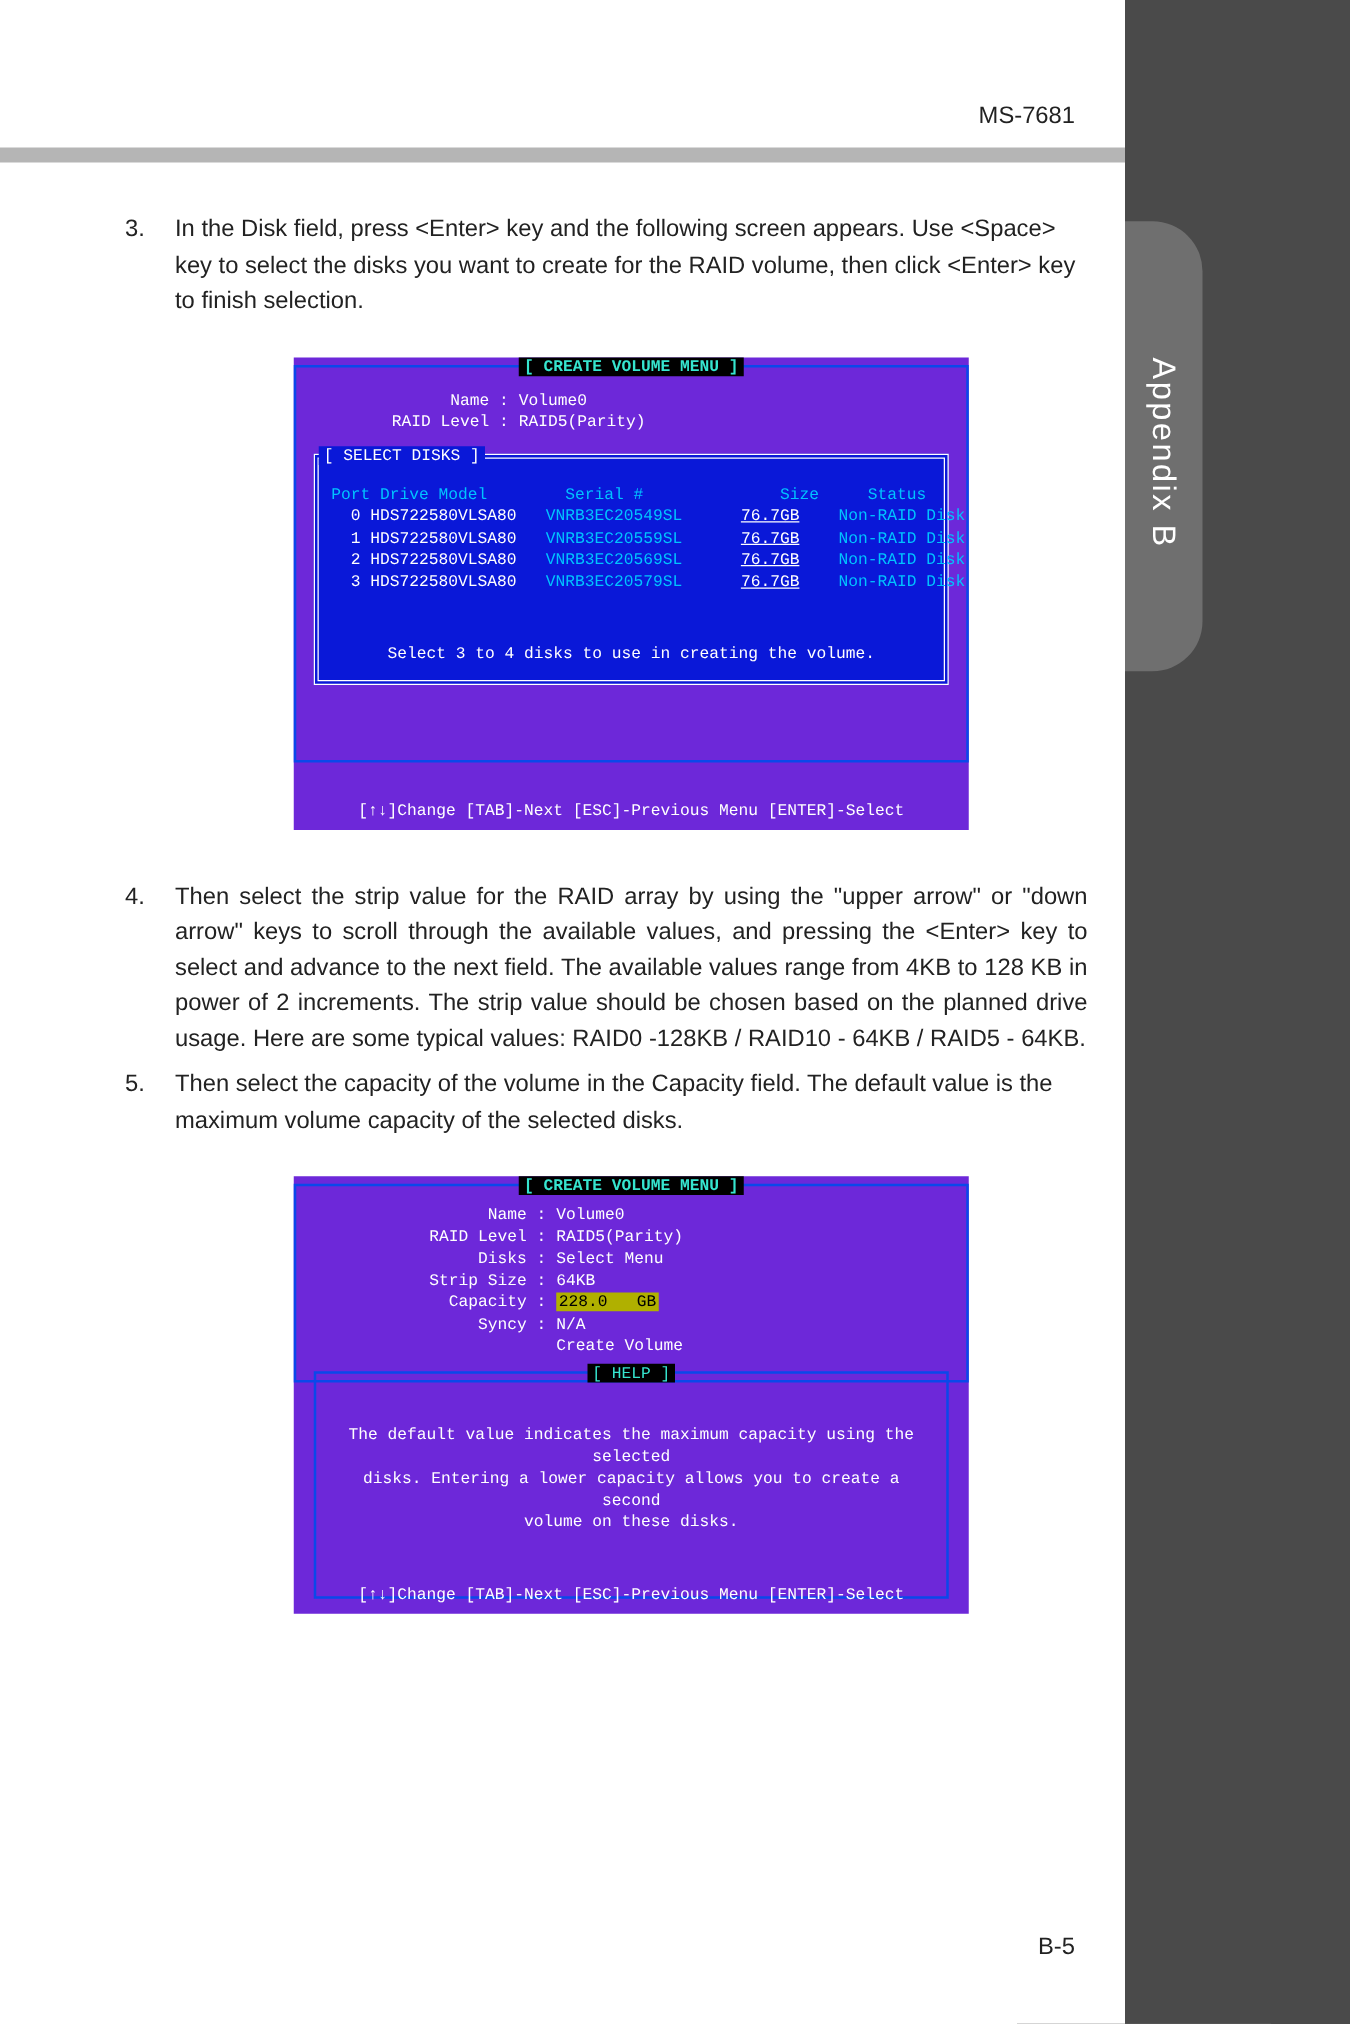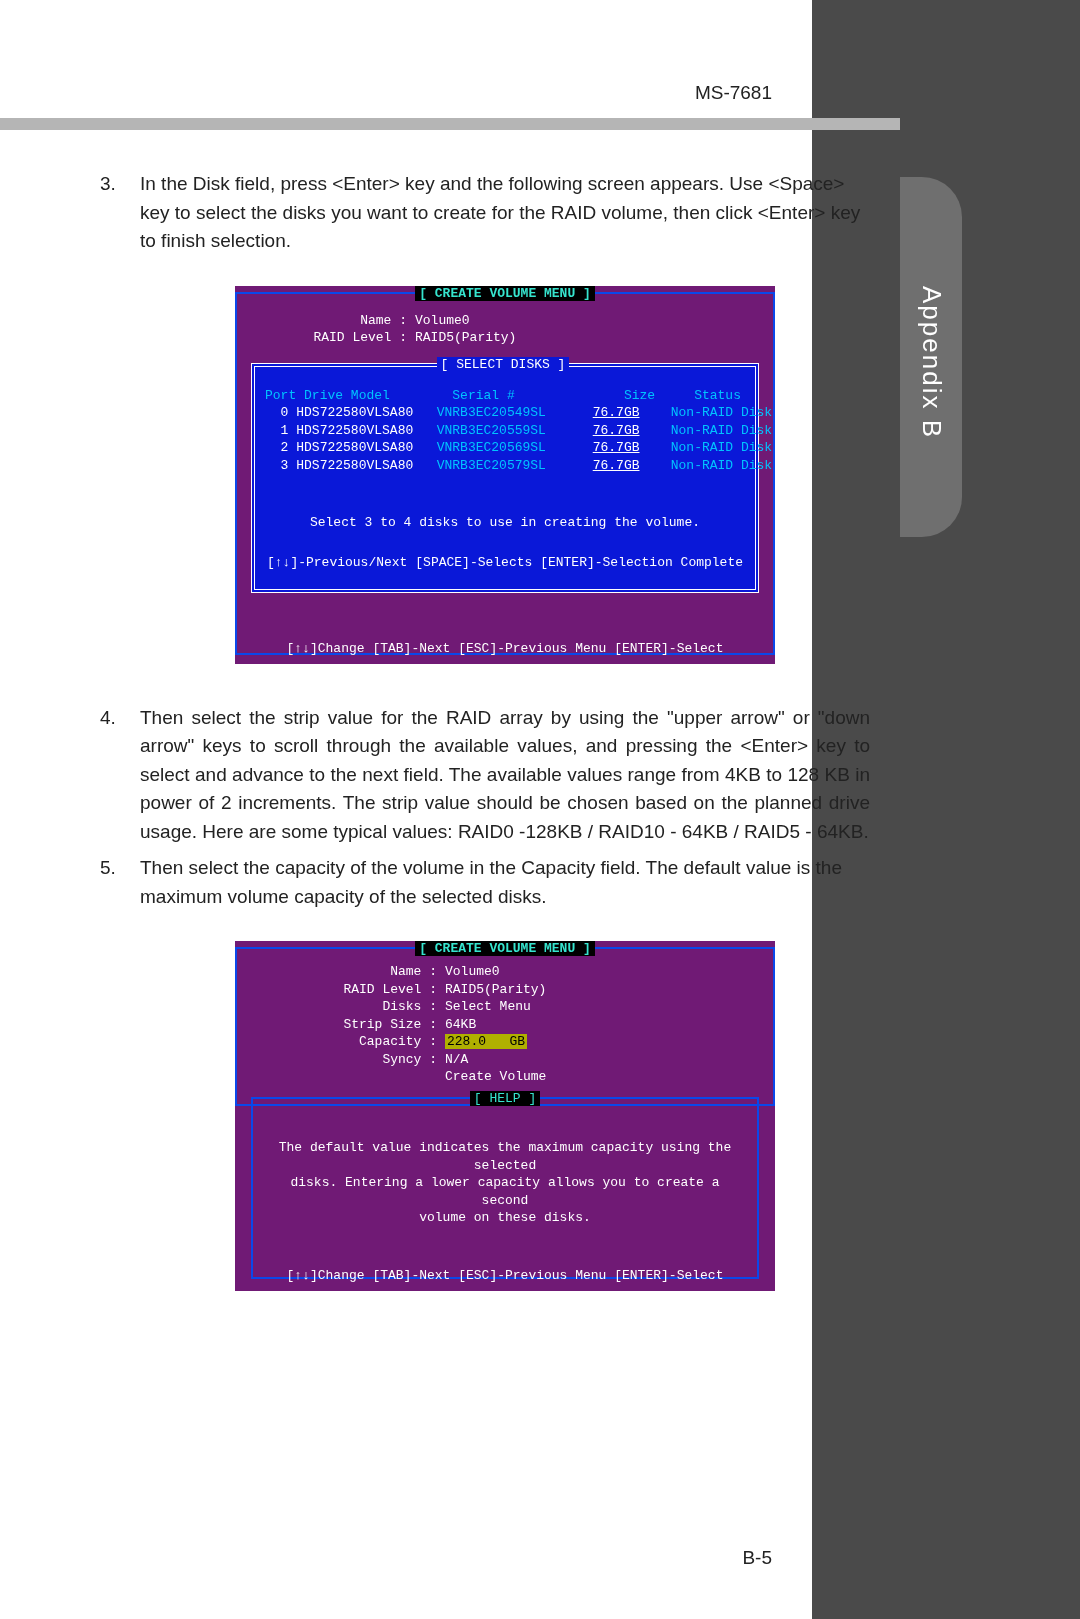--- a/index.html
+++ b/index.html
@@ -1,20 +1,20 @@
 <!DOCTYPE html>
 <html><head>
 <meta charset="utf-8">
 <style>
   * { box-sizing: border-box; margin: 0; padding: 0; }
   html, body { width: 1080px; height: 1619px; background: #4a4a4a; font-family: Arial, sans-serif; }
   .page {
     position: absolute;
     left: 0; top: 0;
-    width: 812px; height: 1619px;
+    width: 900px; height: 1619px;
     background: #fff;
   }
   .top-band {
     position: absolute;
     left: 0; top: 118px;
     width: 900px; height: 12px;
     background: #b5b5b5;
   }
   .header-num {
     position: absolute;
@@ -55,21 +55,21 @@
     line-height: 1.5;
   }
   ol.steps > li .num {
     position: absolute;
     left: 0; top: 0;
   }
   .step3 { margin-bottom: 30px; }
   .step4 { text-align: justify; margin-bottom: 8px; }
   .step5 { }
   .bios-box {
-    background: #701a75;
+    background: #6d28d9;
     margin: 30px auto 40px;
     font-family: "Courier New", monospace;
     color: #fff;
     font-size: 13px;
     line-height: 1.35;
     position: relative;
   }
   .bios1 { width: 540px; height: 378px; }
   .bios2 { width: 540px; height: 350px; }
 
@@ -90,21 +90,21 @@
   .b1-top { padding: 18px 0 10px 0; }
 
   .b1-select {
     margin: 6px 14px 0;
     border: 4px double #fff;
     background: #0a18d8;
     position: relative;
     padding: 20px 10px 12px;
   }
   .b1-select-title {
-    position:absolute; top:-11px; left:0; right:4px; text-align:center; color:#fff;
+    position:absolute; top:-11px; left:0; right:4px; text-align:left; color:#fff;
   }
   .b1-select-title span{ background:#0a18d8; padding:0 4px; }
   .b1-table-head { color:#00c3ff; white-space: pre; }
   .b1-tr { white-space: pre; }
   .b1-tr .m { color:#fff; } .b1-tr .s{ color:#fff;} .b1-tr .sz{color:#fff;text-decoration:underline;} .b1-tr .st{color:#00c3ff;}
   .b1-instr { text-align:center; color:#fff; margin-top: 40px; }
   .b1-keys { color:#fff; margin-top:22px; text-align:left; padding:0 2px 6px; display:flex; justify-content:space-between;}
   .b1-bottom { position:absolute; bottom:6px; left:0; right:0; text-align:center; color:#fff; }
 
   
@@ -160,25 +160,20 @@
               <div class="b1-row"><span class="b1-label">RAID Level :</span><span class="b1-val">RAID5(Parity)</span></div>
             </div>
             <div class="b1-select">
               <div class="b1-select-title"><span>[  SELECT DISKS  ]</span></div>
               <div class="b1-table-head"><span>Port</span> <span>Drive Model</span>        <span>Serial #</span>              <span>Size</span>     <span>Status</span></div>
               <div class="b1-tr">  <span class="m">0</span> <span class="m">HDS722580VLSA80</span>   <span class="s" style="color:#00c3ff">VNRB3EC20549SL</span>      <span class="sz">76.7GB</span>    <span class="st">Non-RAID Disk</span></div>
               <div class="b1-tr">  <span class="m">1</span> <span class="m">HDS722580VLSA80</span>   <span class="s" style="color:#00c3ff">VNRB3EC20559SL</span>      <span class="sz">76.7GB</span>    <span class="st">Non-RAID Disk</span></div>
               <div class="b1-tr">  <span class="m">2</span> <span class="m">HDS722580VLSA80</span>   <span class="s" style="color:#00c3ff">VNRB3EC20569SL</span>      <span class="sz">76.7GB</span>    <span class="st">Non-RAID Disk</span></div>
               <div class="b1-tr">  <span class="m">3</span> <span class="m">HDS722580VLSA80</span>   <span class="s" style="color:#00c3ff">VNRB3EC20579SL</span>      <span class="sz">76.7GB</span>    <span class="st">Non-RAID Disk</span></div>
               <div class="b1-instr">Select 3 to 4 disks to use in creating the volume.</div>
-              <div class="b1-keys">
-                <span>[↑↓]-Previous/Next</span>
-                  <span>[SPACE]-Selects</span>
-                  <span>[ENTER]-Selection Complete</span>
-              </div>
             </div>
             <div style="height:60px"></div>
           </div>
           <div class="b1-bottom">[↑↓]Change   [TAB]-Next   [ESC]-Previous Menu   [ENTER]-Select</div>
         </div>
       </li>
 
       <li class="step4">
         <span class="num">4.</span>
         <span>Then select the strip value for the RAID array by using the "upper arrow" or "down arrow" keys to scroll through the available values, and pressing the &lt;Enter&gt; key to select and advance to the next field. The available values range from 4KB to 128 KB in power of 2 increments. The strip value should be chosen based on the planned drive usage. Here are some typical values: RAID0 -128KB / RAID10 - 64KB / RAID5 - 64KB.</span>

